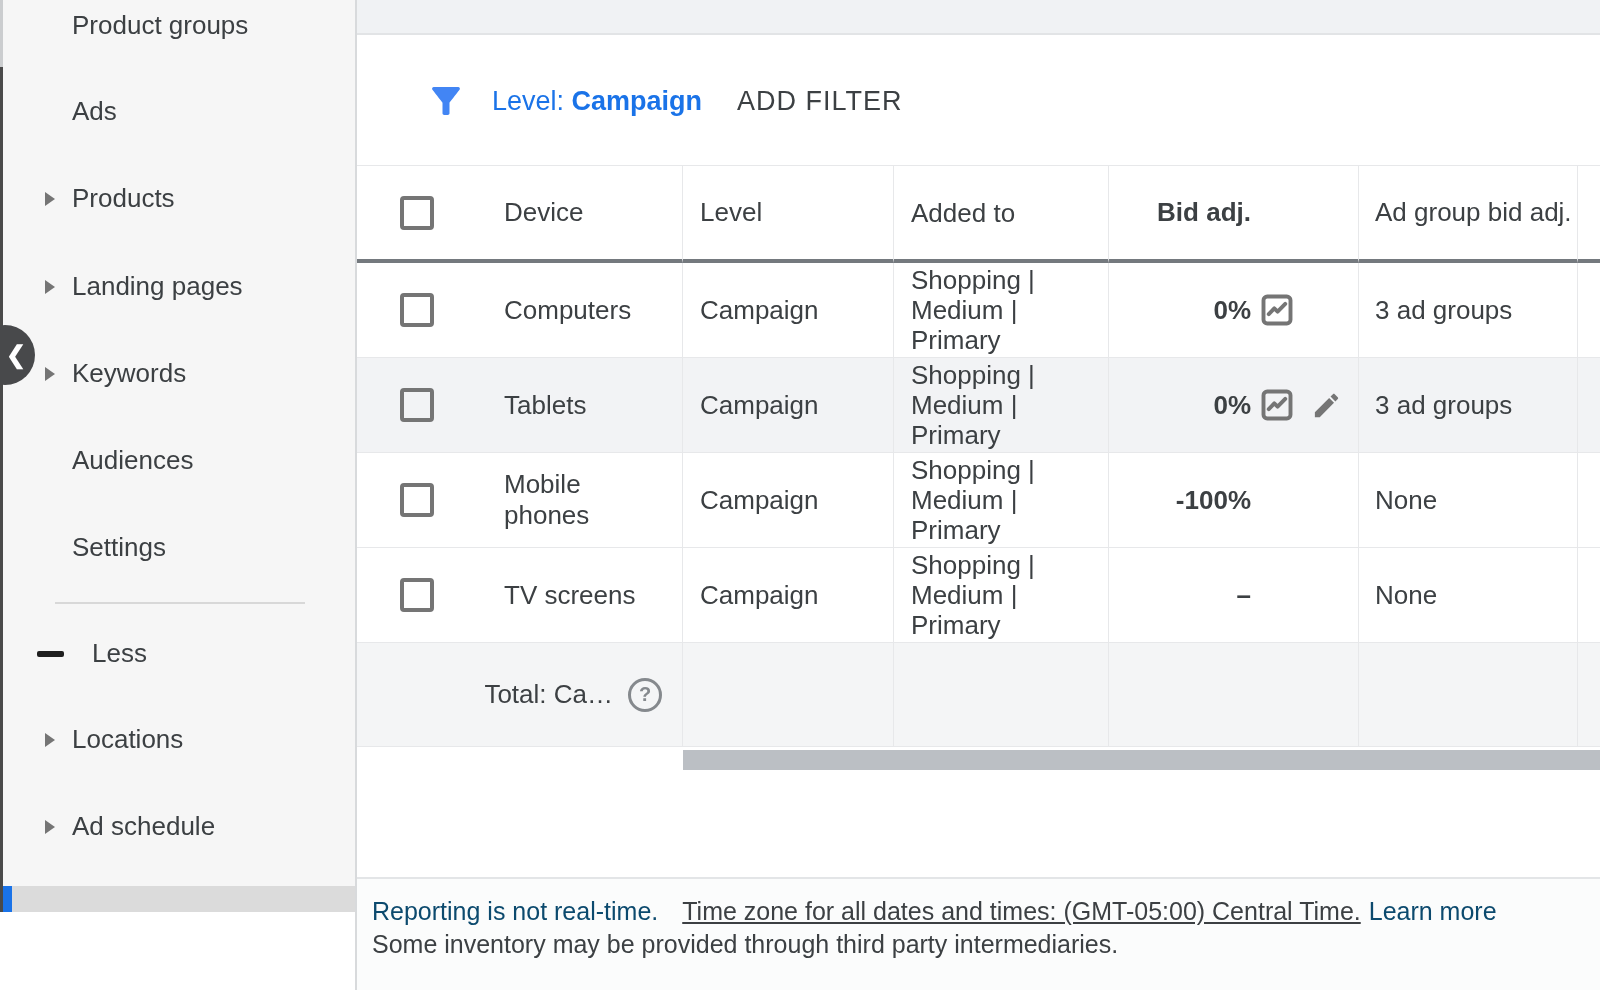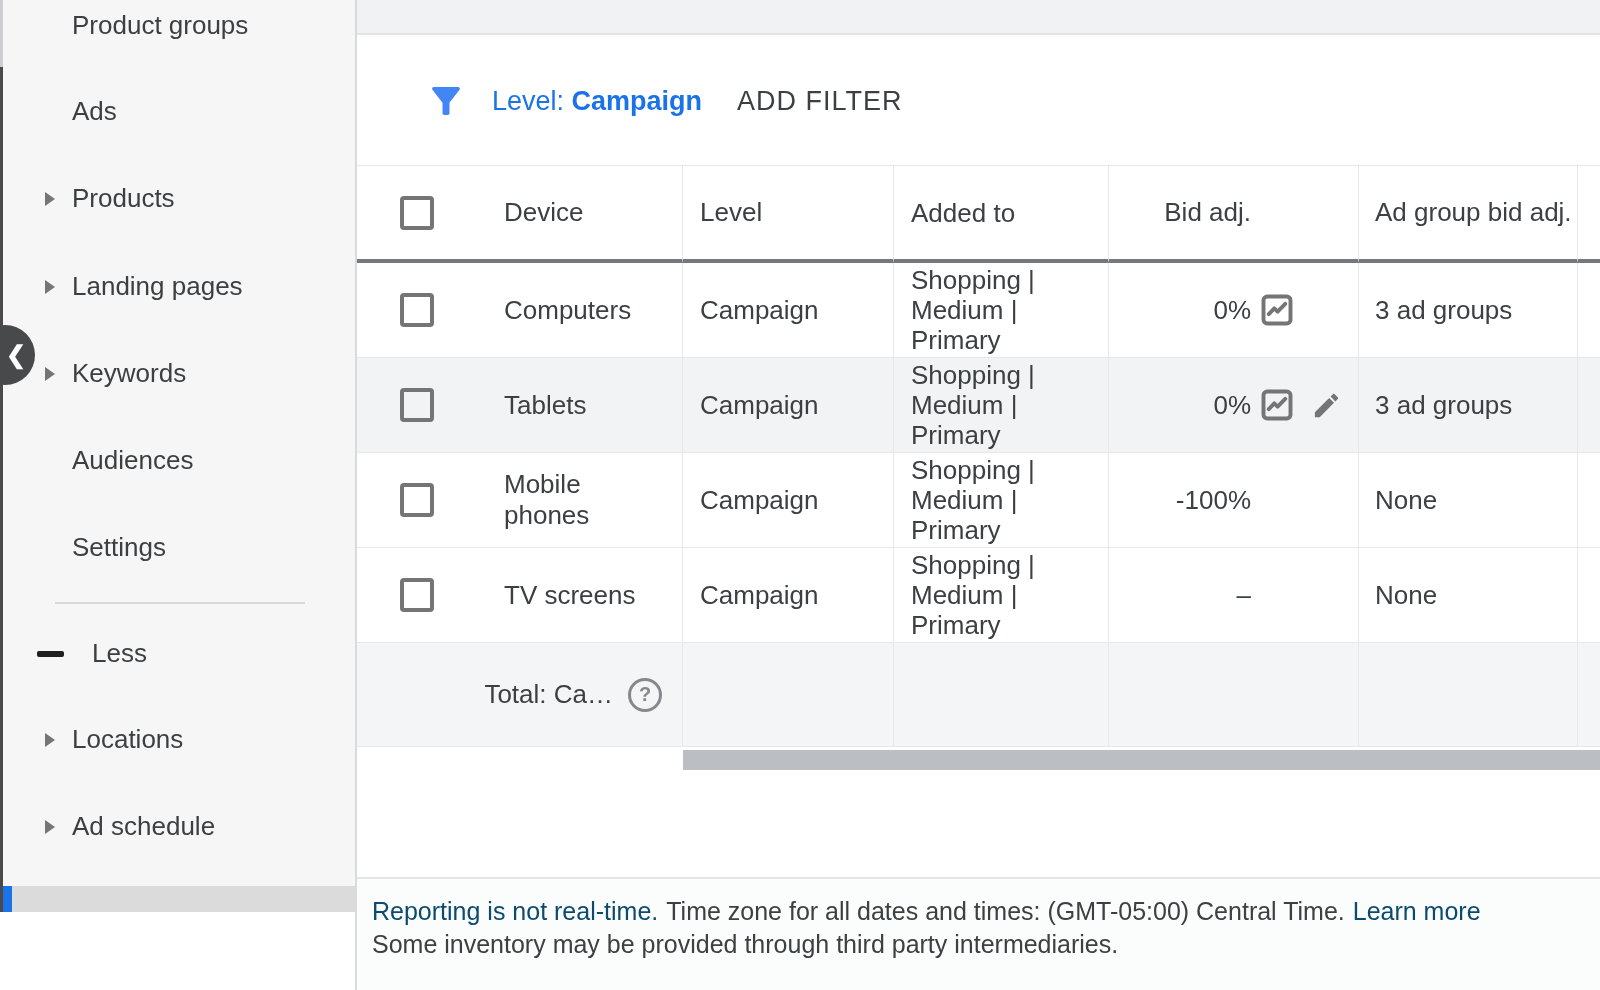--- a/index.html
+++ b/index.html
@@ -56,41 +56,41 @@
   .tot { background:#f4f5f6; }     
 
   .c-dev  { }
   .checkbox { width:34px; height:34px; margin-left:43px; flex:none;
     border:4px solid #757575; border-radius:4px; background:transparent; cursor:pointer; }
   .dev-name { margin-left:70px; padding-right:24px; line-height:31px; }
   .c-level { padding-left:17px; }
   .c-added { flex-direction:column; align-items:flex-start; justify-content:center;
     padding-left:17px; line-height:30px; }
   .c-bid { justify-content:flex-end; padding-right:16px; }
-  .bid-num { text-align:center; white-space:nowrap; }
+  .bid-num { text-align:center; white-space:nowrap;font-weight:bold; }
   .icon-chart { width:36px; height:36px; margin-left:8px; flex:none; display:flex; }
   .icon-pencil { width:31px; height:31px; margin-left:16px; flex:none; display:flex; }
   .slot-hidden { visibility:hidden; }
   .c-agba { padding-left:16px; line-height:31px; }
 
   .total-dev { justify-content:flex-end; padding-right:20px; }
   .total-label { white-space:nowrap; }
   .help-icon { width:34px; height:34px; margin-left:15px; flex:none; border:3px solid #85898d;
     border-radius:50%; display:flex; align-items:center; justify-content:center;
     font-size:20px; font-weight:700; color:#85898d; cursor:pointer; }
 
   .h-scrollbar { position:absolute; left:326px; top:750px; width:917px; height:20px;
     background:#bbbfc4; cursor:pointer; }
 
   
   .footer { position:absolute; left:0; right:0; top:877px; height:113px;
     border-top:2px solid #e3e5e7; background:#fbfcfc;
     padding:16px 0 0 15px; font-size:25px; line-height:33px; color:#3c4043; }
   .flink { color:#0c4a6e; cursor:pointer; }
-  .fmid { margin:0 8px 0 8px; }
+  .fmid { margin:0 8px 0 24px;text-decoration:underline; }
 </style>
 </head>
 <body>
 
 <aside class="sidebar">
   <div class="nav-item" style="top:-18px">
       <span>Product groups</span>
     </div>
   <div class="nav-item" style="top:68px">
       <span>Ads</span>

